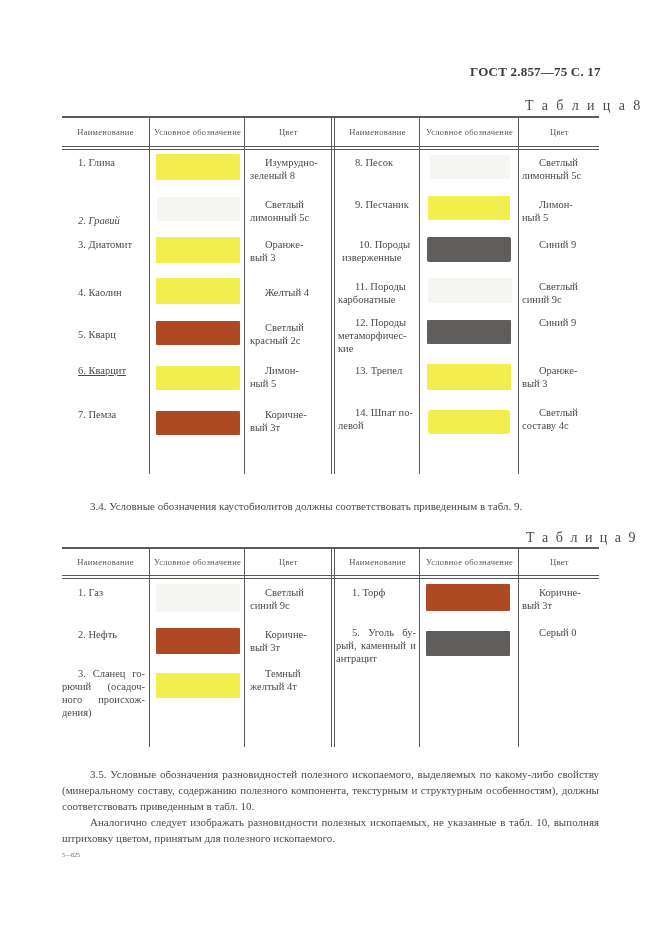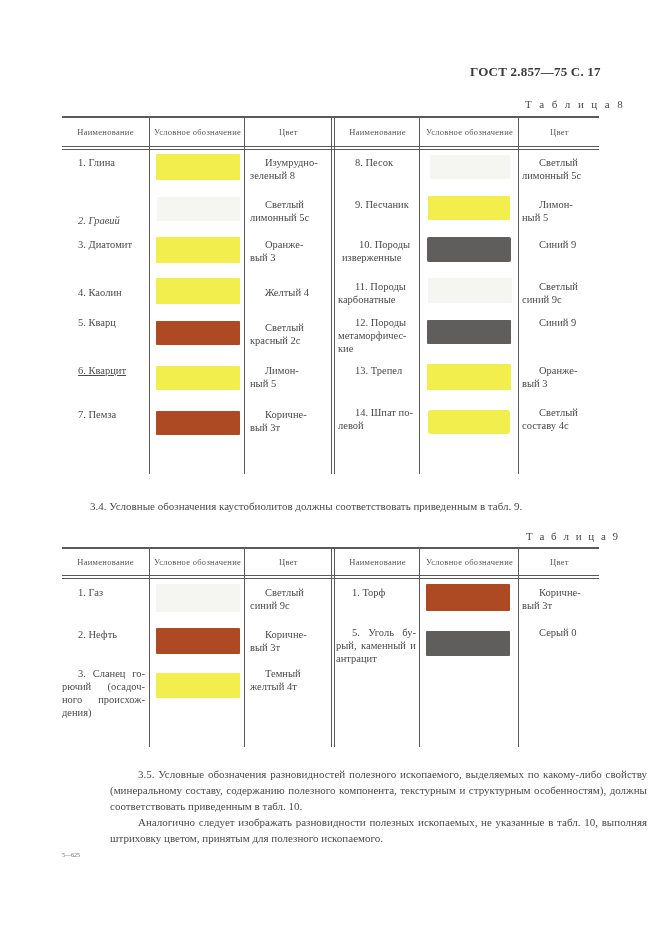--- a/index.html
+++ b/index.html
@@ -7,21 +7,21 @@
     width: 661px; height: 936px; position: relative; overflow: hidden;
     font-family: "Liberation Serif", "DejaVu Serif", serif;
     color: #4a4a4a;
   }
   .abs { position: absolute; }
   .header-code {
     left: 470px; top: 64px; font-size: 13px; font-weight: bold; color: #3a3a3a;
     letter-spacing: 0.2px;
   }
   .table-caption {
-    font-size: 11px; letter-spacing: 2.4px; color: #4a4a4a;
+    font-size: 14px; letter-spacing: 2.4px; color: #4a4a4a;
   }
   .hline { position: absolute; height: 0; border-top: 2px solid #5a5a5a; }
   .hline.thin { border-top: 1px solid #5a5a5a; }
   .vline { position: absolute; width: 0; border-left: 1.5px solid #5a5a5a; }
   .hdr {
     position: absolute; font-size: 8.5px; text-align: center; color: #555;
     line-height: 11px; letter-spacing: 0.3px;
     display: flex; align-items: center; justify-content: center;
   }
   .cell-name {
@@ -29,21 +29,21 @@
   }
   .cell-color {
     position: absolute; font-size: 10.5px; line-height: 13px; color: #4a4a4a;
   }
   .swatch { position: absolute; border-radius: 1px; }
   .para {
     position: absolute; font-size: 11px; line-height: 16px; color: #4a4a4a;
     text-align: justify;
   }
   .footer-code { left: 62px; top: 852px; font-size: 6px; color: #666; }
-  .indent { text-indent: 28px; margin-left: 48px; }
+  .indent { text-indent: 28px; }
 </style>
 </head>
 <body>
 
 <div class="abs header-code">ГОСТ 2.857—75 С. 17</div>
 
 <div class="abs table-caption" style="left:525px; top:98px;">Т а б л и ц а  8</div>
 
 <div>
 
@@ -79,21 +79,21 @@
     <div class="cell-name" style="left:78px; top:238px; width:70px;">3. Диатомит</div>
     <div class="swatch" style="left:156px; top:237px; width:84px; height:26px; background:#f2ee4e;"></div>
     <div class="cell-color" style="left:250px; top:238px; width:60px; text-indent:15px;">Оранже-вый 3</div>
   </div>
   <div>
     <div class="cell-name" style="left:78px; top:286px; width:70px;">4. Каолин</div>
     <div class="swatch" style="left:156px; top:278px; width:84px; height:26px; background:#f2ee4e;"></div>
     <div class="cell-color" style="left:250px; top:286px; width:78px; text-indent:15px;">Желтый 4</div>
   </div>
   <div>
-    <div class="cell-name" style="left:78px; top:316px; width:50px;">5. Кварц</div>
+    <div class="cell-name" style="left:78px; top:328px; width:50px;">5. Кварц</div>
     <div class="swatch" style="left:156px; top:321px; width:84px; height:24px; background:#ad4a23;"></div>
     <div class="cell-color" style="left:250px; top:321px; width:70px; text-indent:15px;">Светлый красный 2с</div>
   </div>
   <div>
     <div class="cell-name" style="left:78px; top:364px; width:70px;text-decoration:underline;">6. Кварцит</div>
     <div class="swatch" style="left:156px; top:366px; width:84px; height:24px; background:#f2ee4e;"></div>
     <div class="cell-color" style="left:250px; top:364px; width:58px; text-indent:15px;">Лимон-ный 5</div>
   </div>
   <div>
     <div class="cell-name" style="left:78px; top:408px; width:70px;">7. Пемза</div>

